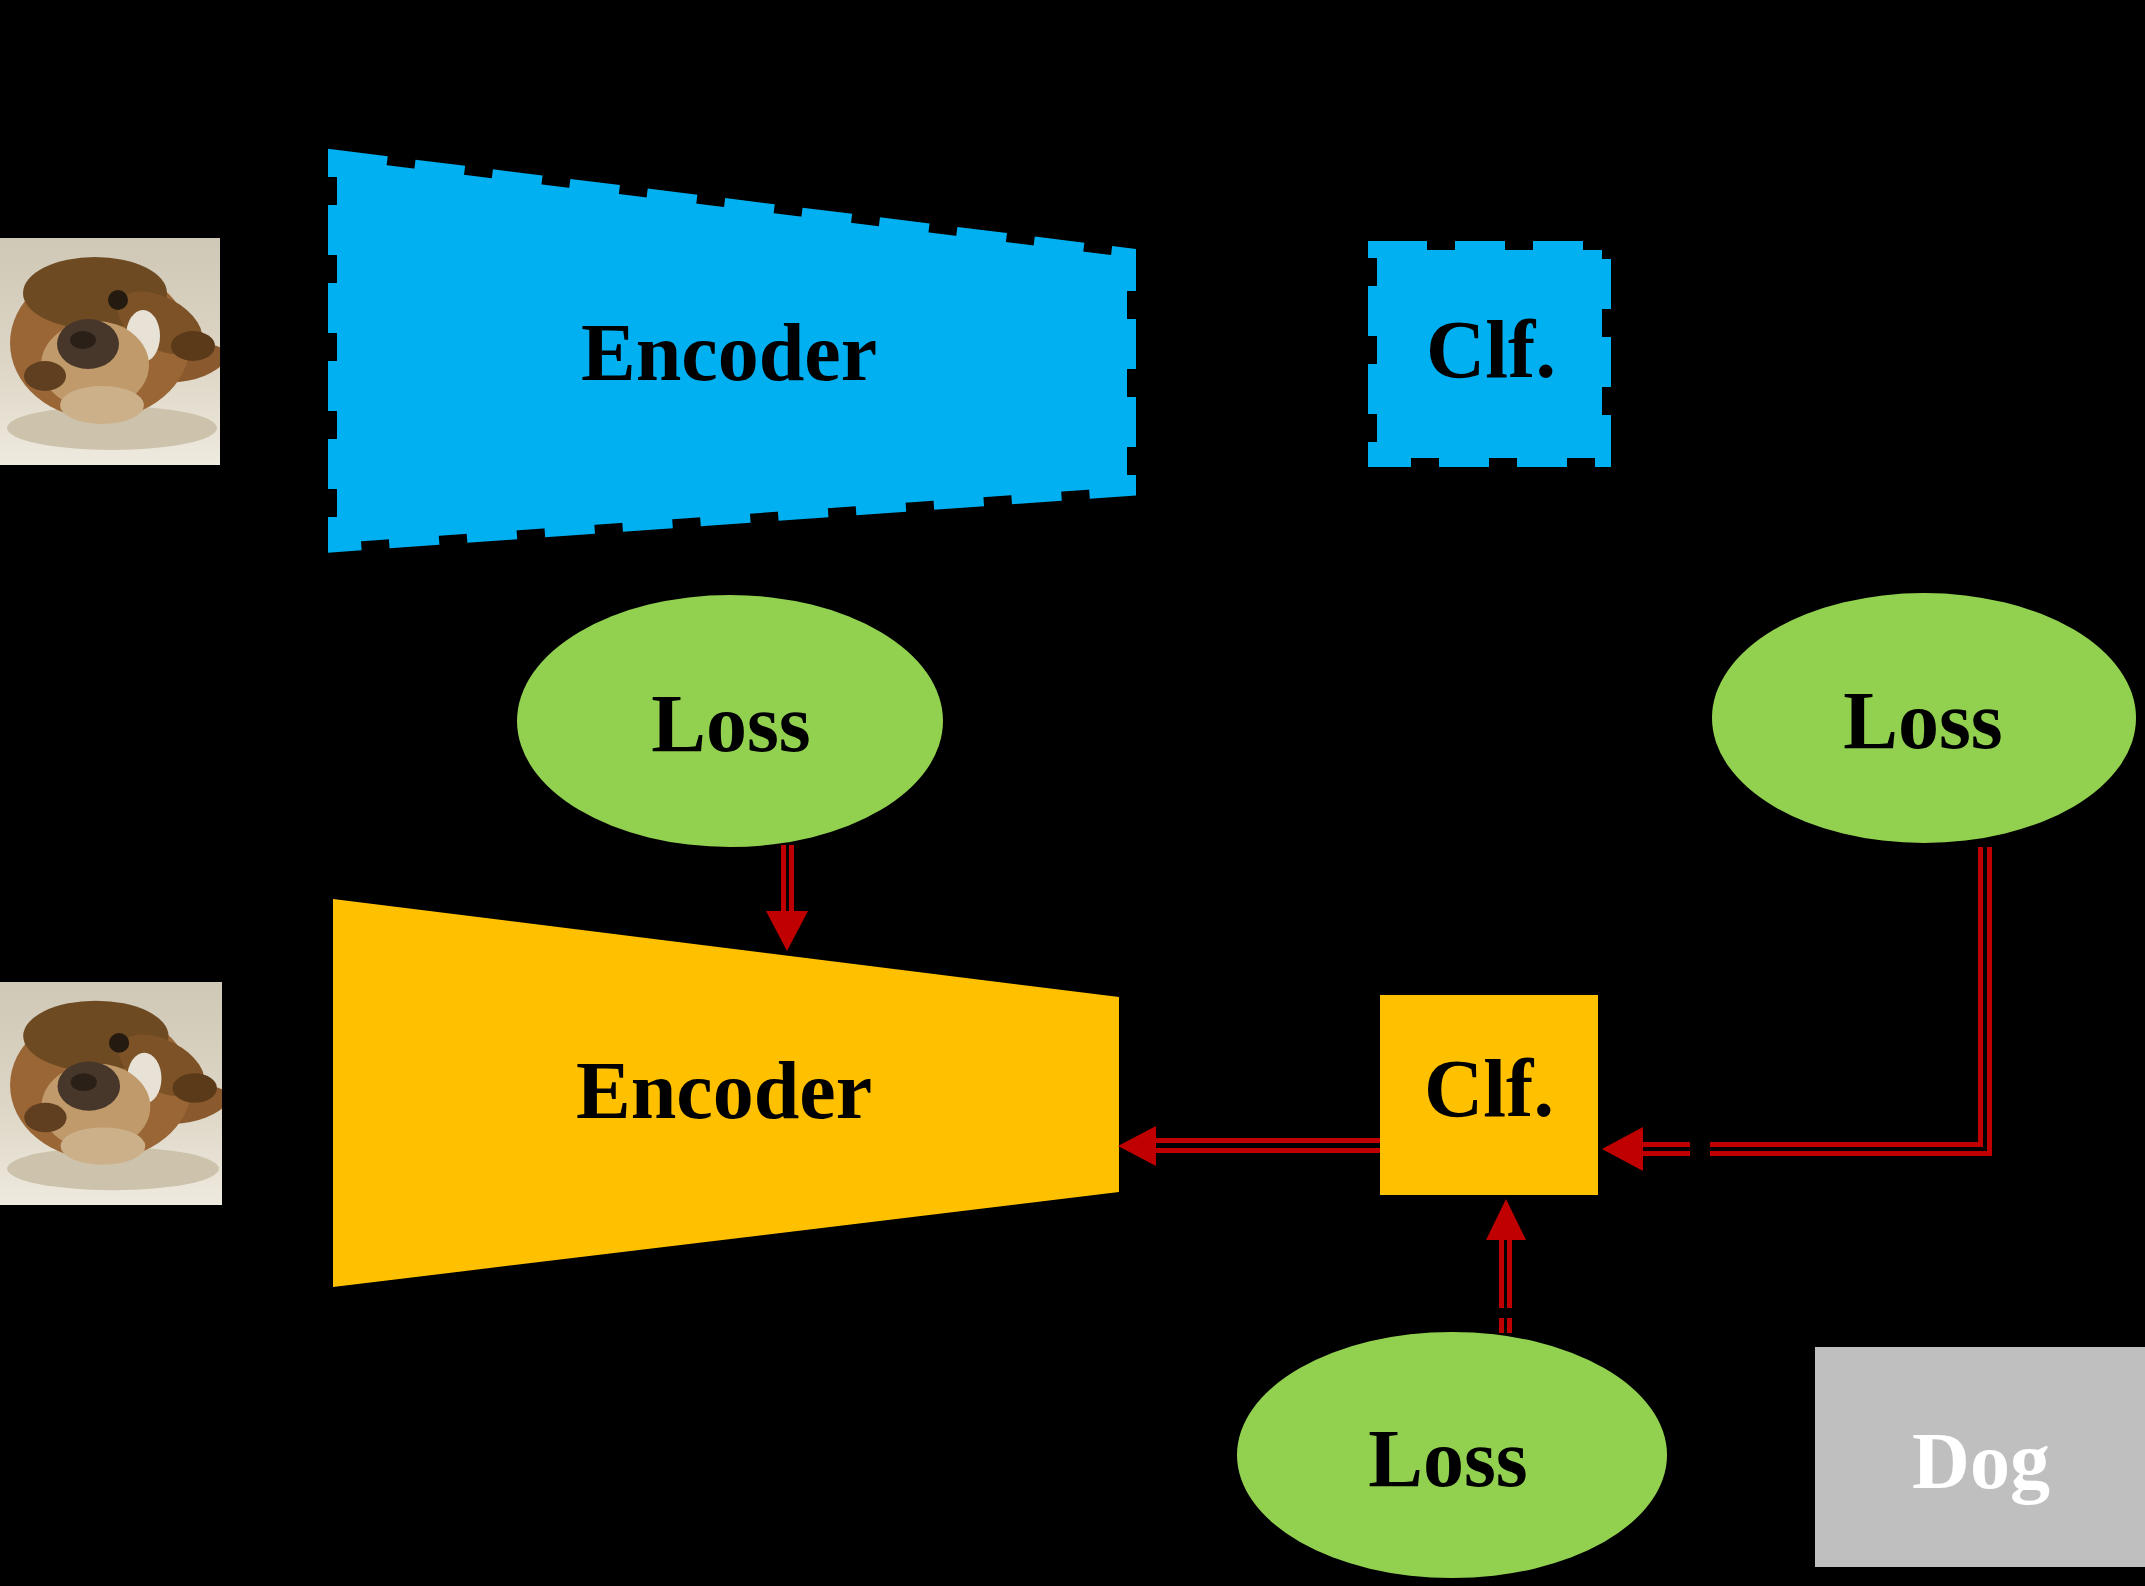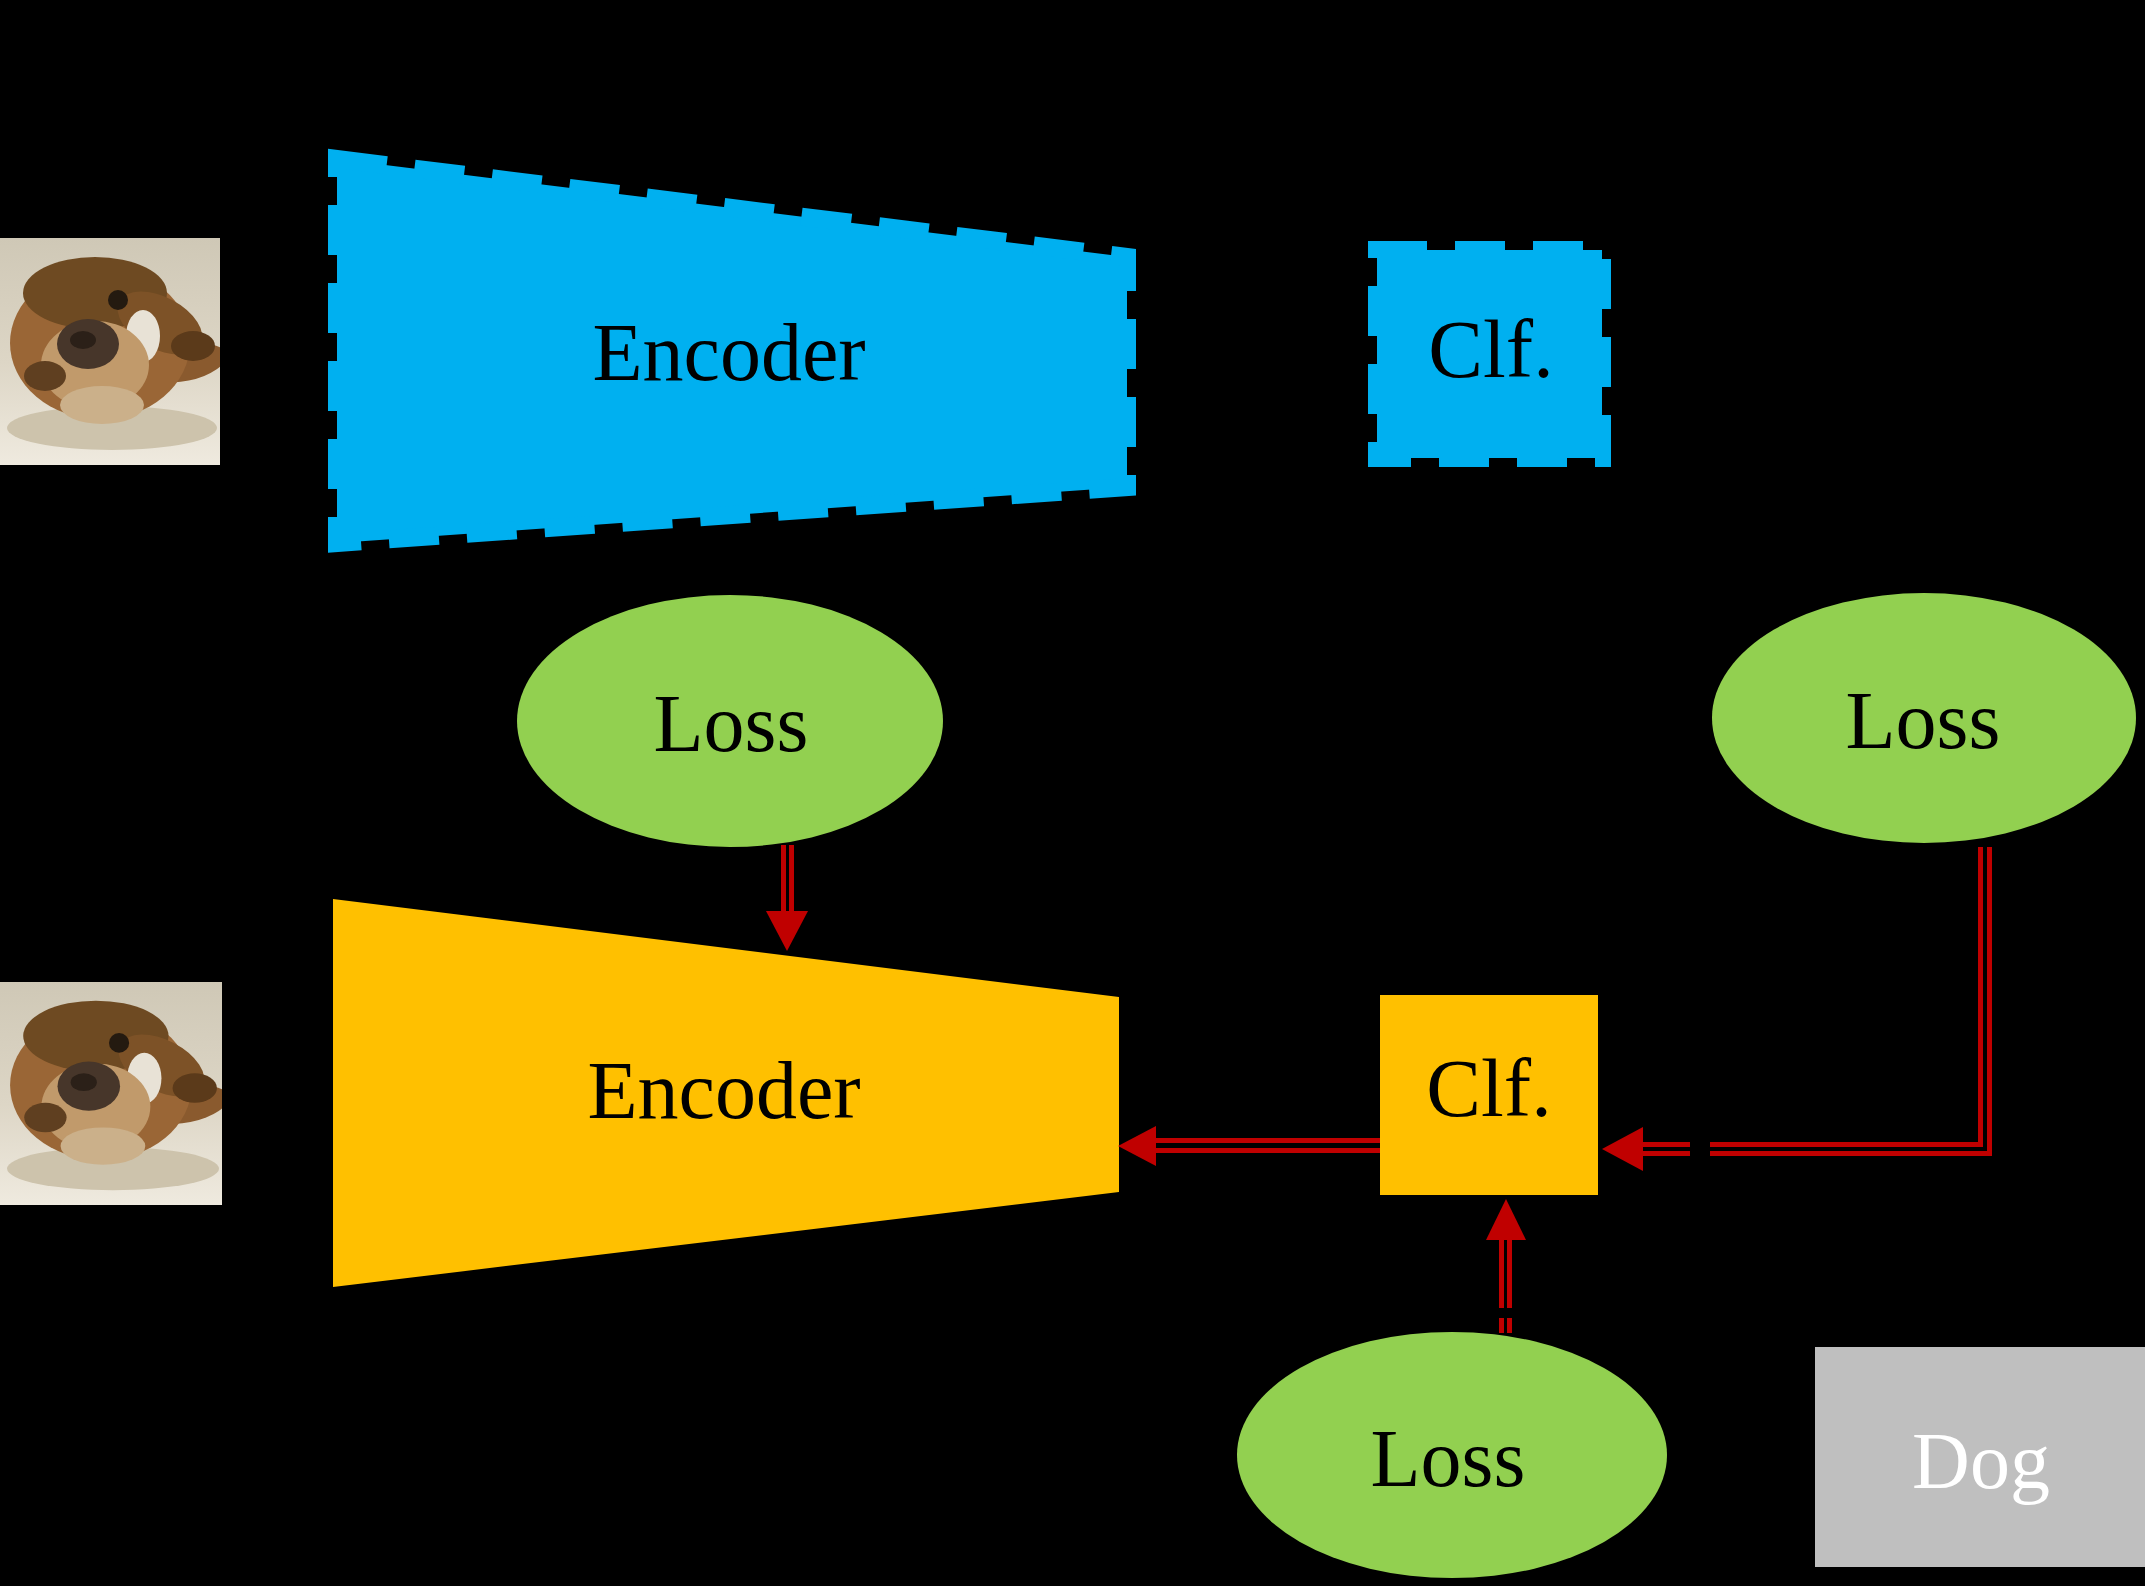--- a/index.html
+++ b/index.html
@@ -2,20 +2,21 @@
 <html><head>
 <meta charset="utf-8">
 <style>
   html,body{margin:0;padding:0;background:#000;}
   .stage{
     position:relative;
     width:2145px;height:1586px;
     background:#000;
     overflow:hidden;
     font-family:"Liberation Serif", serif;
+    font-weight:bold;
   }
   .stage svg{position:absolute;left:0;top:0;}
   text{font-family:"Liberation Serif", serif;}
   .node-label{font-size:82px;fill:#000000;}
   .label-white{font-size:80px;fill:#FFFFFF;}
 </style>
 </head>
 <body>
 
 <div class="stage">

